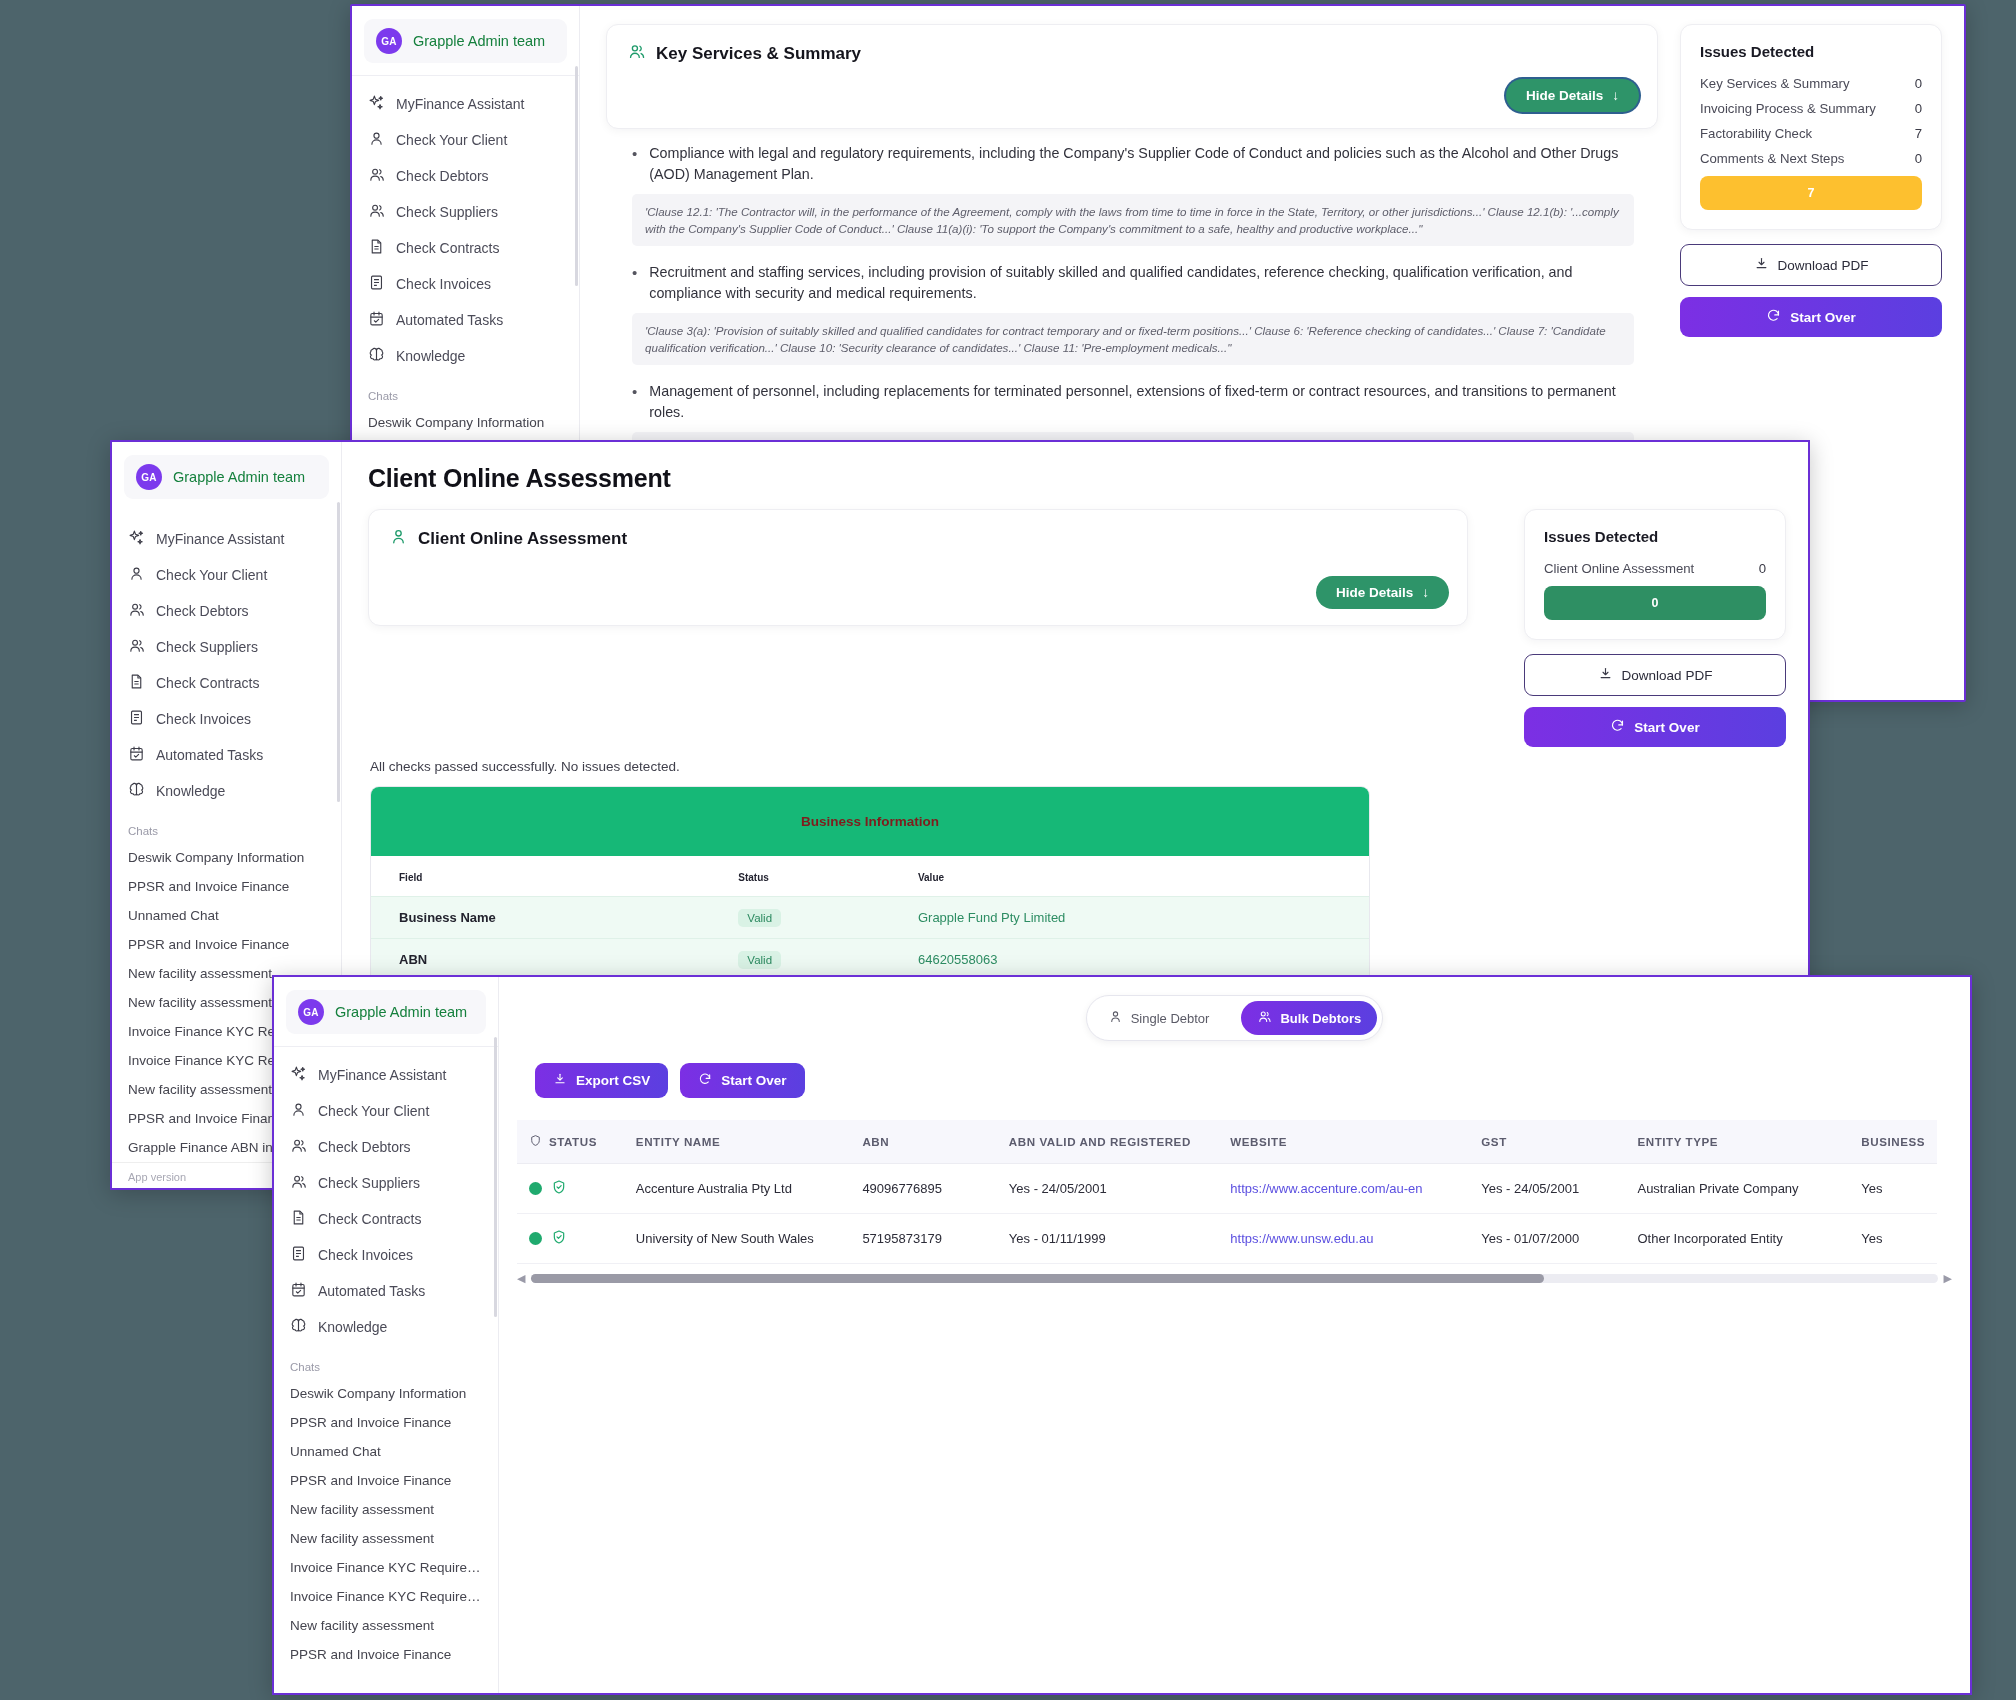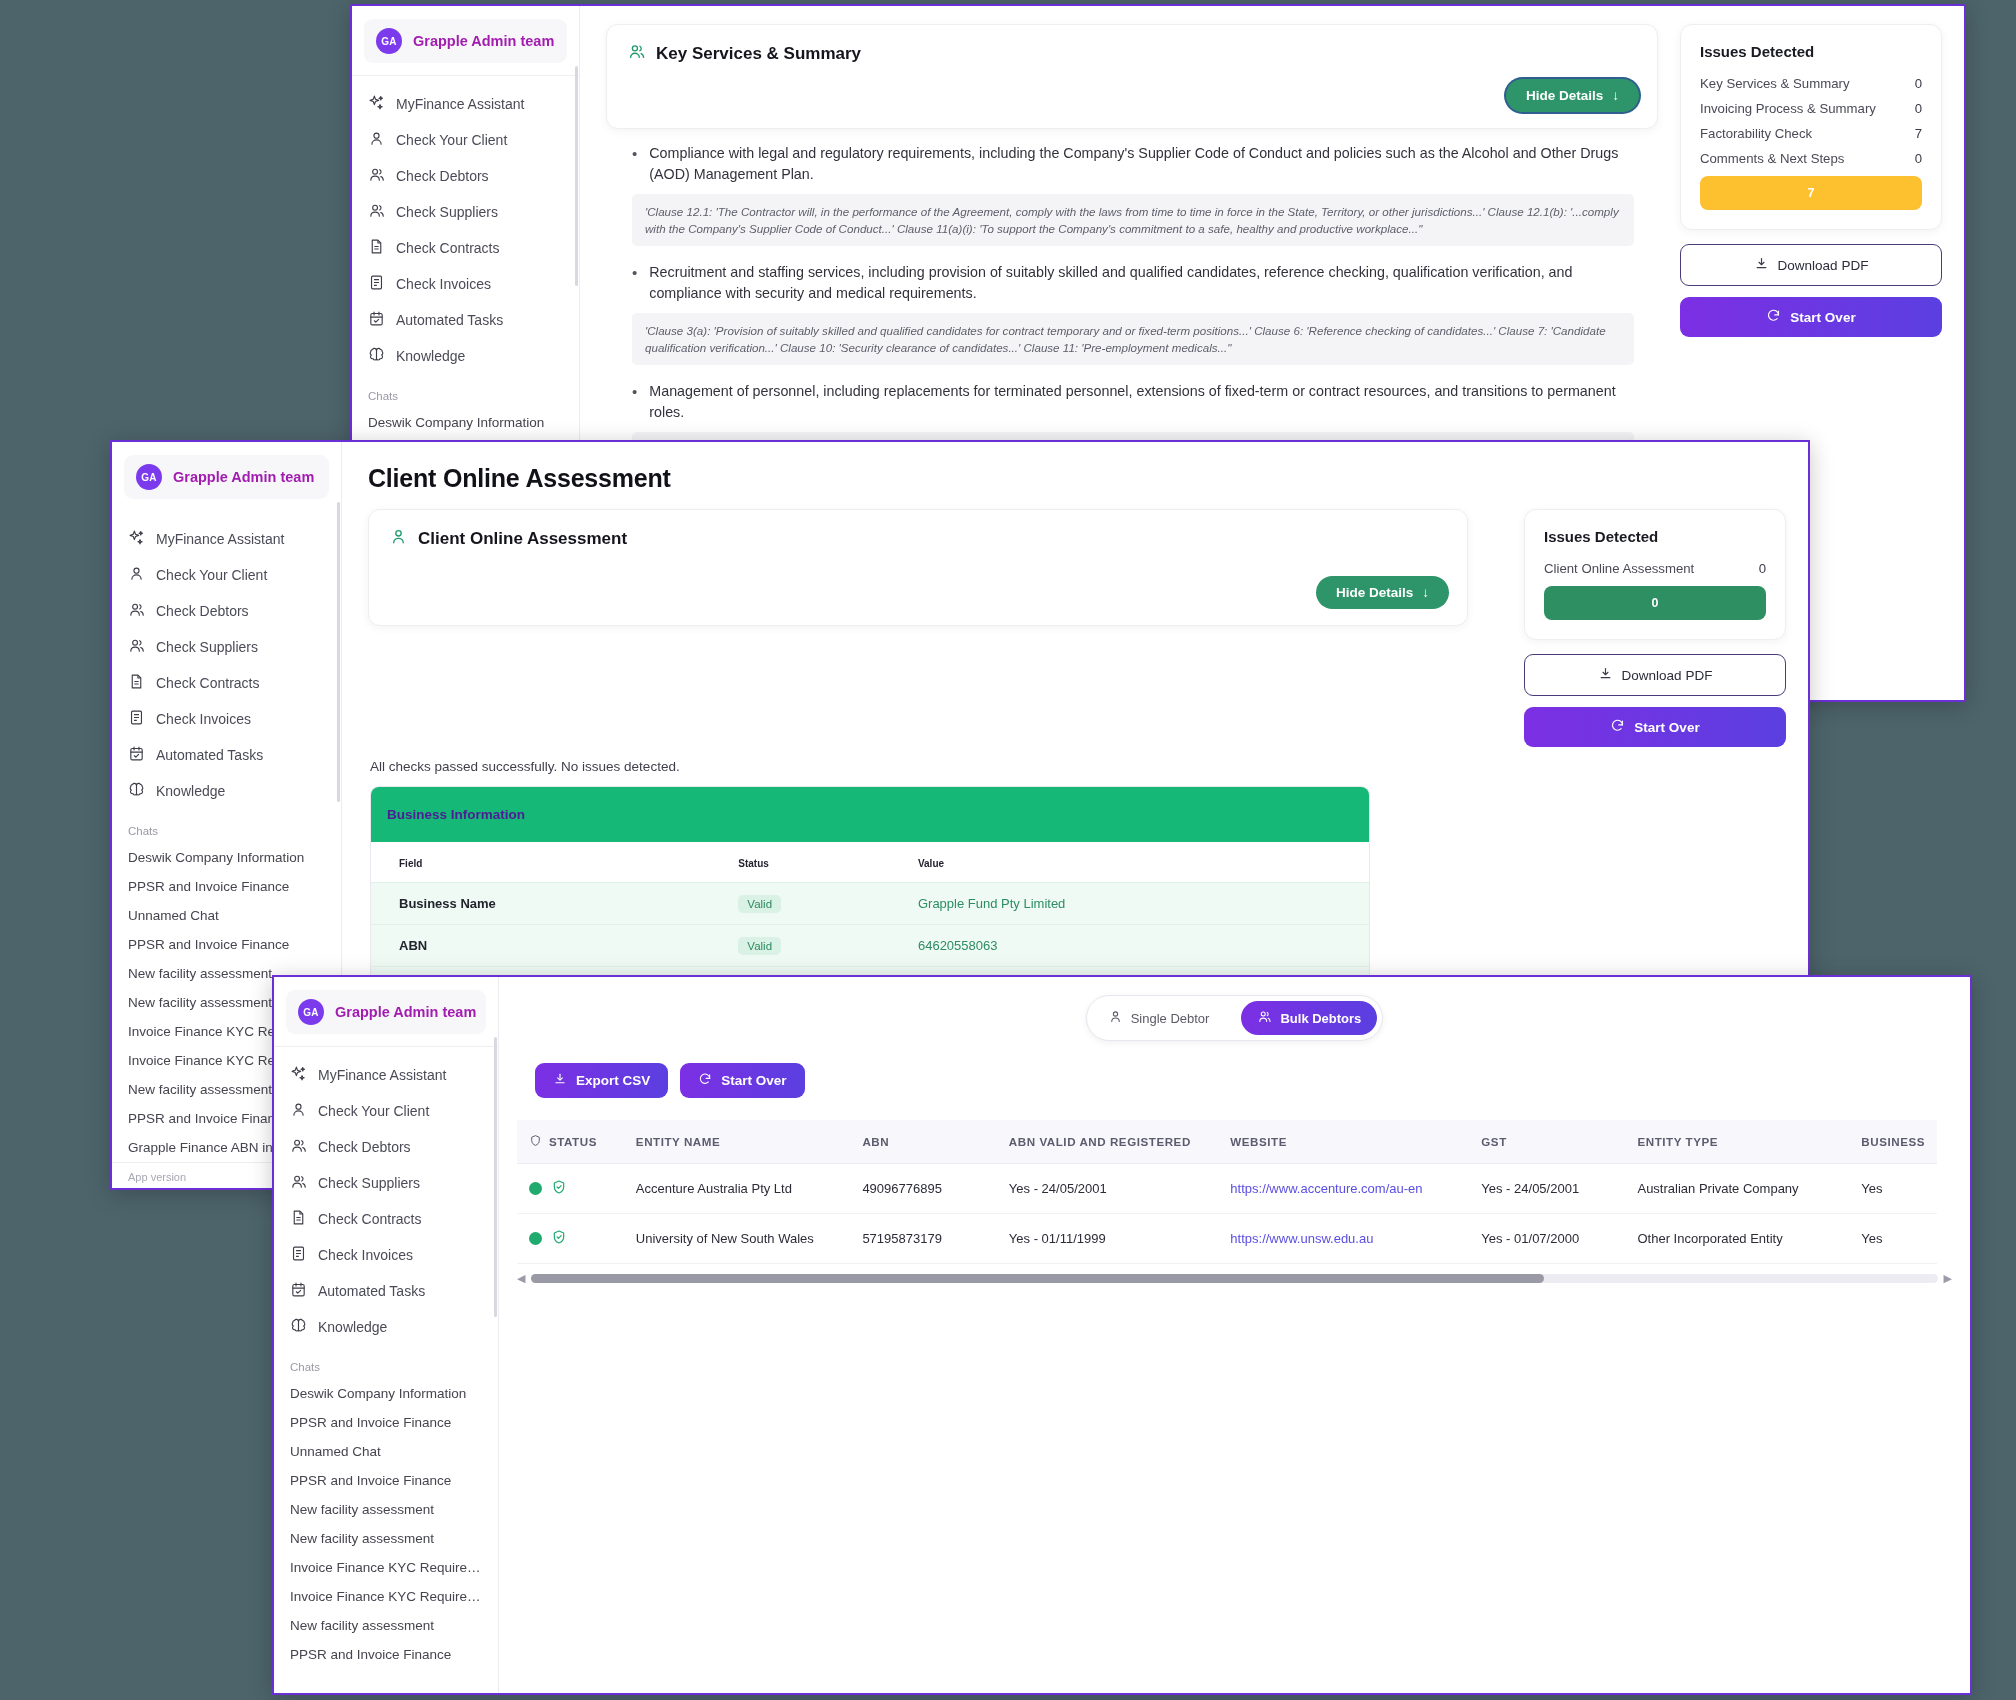--- a/index.html
+++ b/index.html
@@ -37,21 +37,21 @@
     border-radius: 9px;
     background: #f7f7fa;
   }
   .avatar {
     width: 26px; height: 26px; border-radius: 50%;
     background: #7c3aed; color: #fff;
     font-size: 10px; font-weight: 700; letter-spacing:.3px;
     display: flex; align-items: center; justify-content: center;
     flex: 0 0 auto;
   }
-  .team-name { font-size: 14.5px; font-weight: 700; color: #a21caf; white-space: nowrap; }
+  .team-name { font-size: 14.5px; font-weight: 400; color: #15803d; white-space: nowrap; }
   .sb-divider { height:1px; background:#eeeef3; margin: 12px 0 6px; }
 
   .nav { padding: 4px 0 0 0; }
   .nav-item {
     display: flex; align-items: center; gap: 11px;
     padding: 8px 16px;
     color: #4b4b58; font-size: 14px;
     white-space: nowrap; cursor: pointer;
   }
   .nav-item svg { flex: 0 0 auto; }
@@ -121,21 +121,21 @@
   .issue-row { display:flex; justify-content: space-between; font-size: 13.2px; color:#4a4a57; margin-bottom: 10px; }
   .issue-row .val { color:#3a3a46; }
   .badge-bar { border-radius: 8px; text-align:center; color:#fff; font-size: 12.5px; font-weight:600; padding: 10px 0; margin-top: 10px; }
   .badge-amber { background:#fdc02f; }
   .badge-green { background:#2e8f63; }
   .side-actions { width: 262px; margin-top: 14px; display:flex; flex-direction:column; gap: 11px; }
 
   
   .status-line { font-size: 13.5px; color: #3f3f4b; padding: 12px 0 12px 28px; }
   .tbl-wrap { margin: 0 0 0 28px; border-radius: 9px 9px 0 0; overflow: hidden; border:1px solid #e8e8ee; border-bottom:none; }
-  .tbl-head-green { background:#16b877; color:#4c1d95; font-size:13.5px; font-weight:600; padding: 20px 16px; }
+  .tbl-head-green { background:#16b877; color:#7f1d1d; font-size:13.5px; font-weight:600; padding: 27px 16px; text-align: center; }
   table.bi { width: 100%; border-collapse: collapse; background:#fff; }
   table.bi th {
     text-align: left; font-size: 10px; font-weight: 700; color:#232330;
     padding: 16px 14px 13px 28px; background:#fff;
   }
   table.bi td { font-size: 13px; padding: 13px 14px 13px 28px; }
   table.bi tbody tr { background: #effaf4; border-top: 1px solid #dff1e8; }
   .td-field { color: #23232e; font-weight: 600; }
   .pill-valid { background:#d9f2e5; color:#2c8a60; font-size:11.5px; padding: 3px 9px; border-radius:5px; }
   .td-val { color:#2d8d63; }

